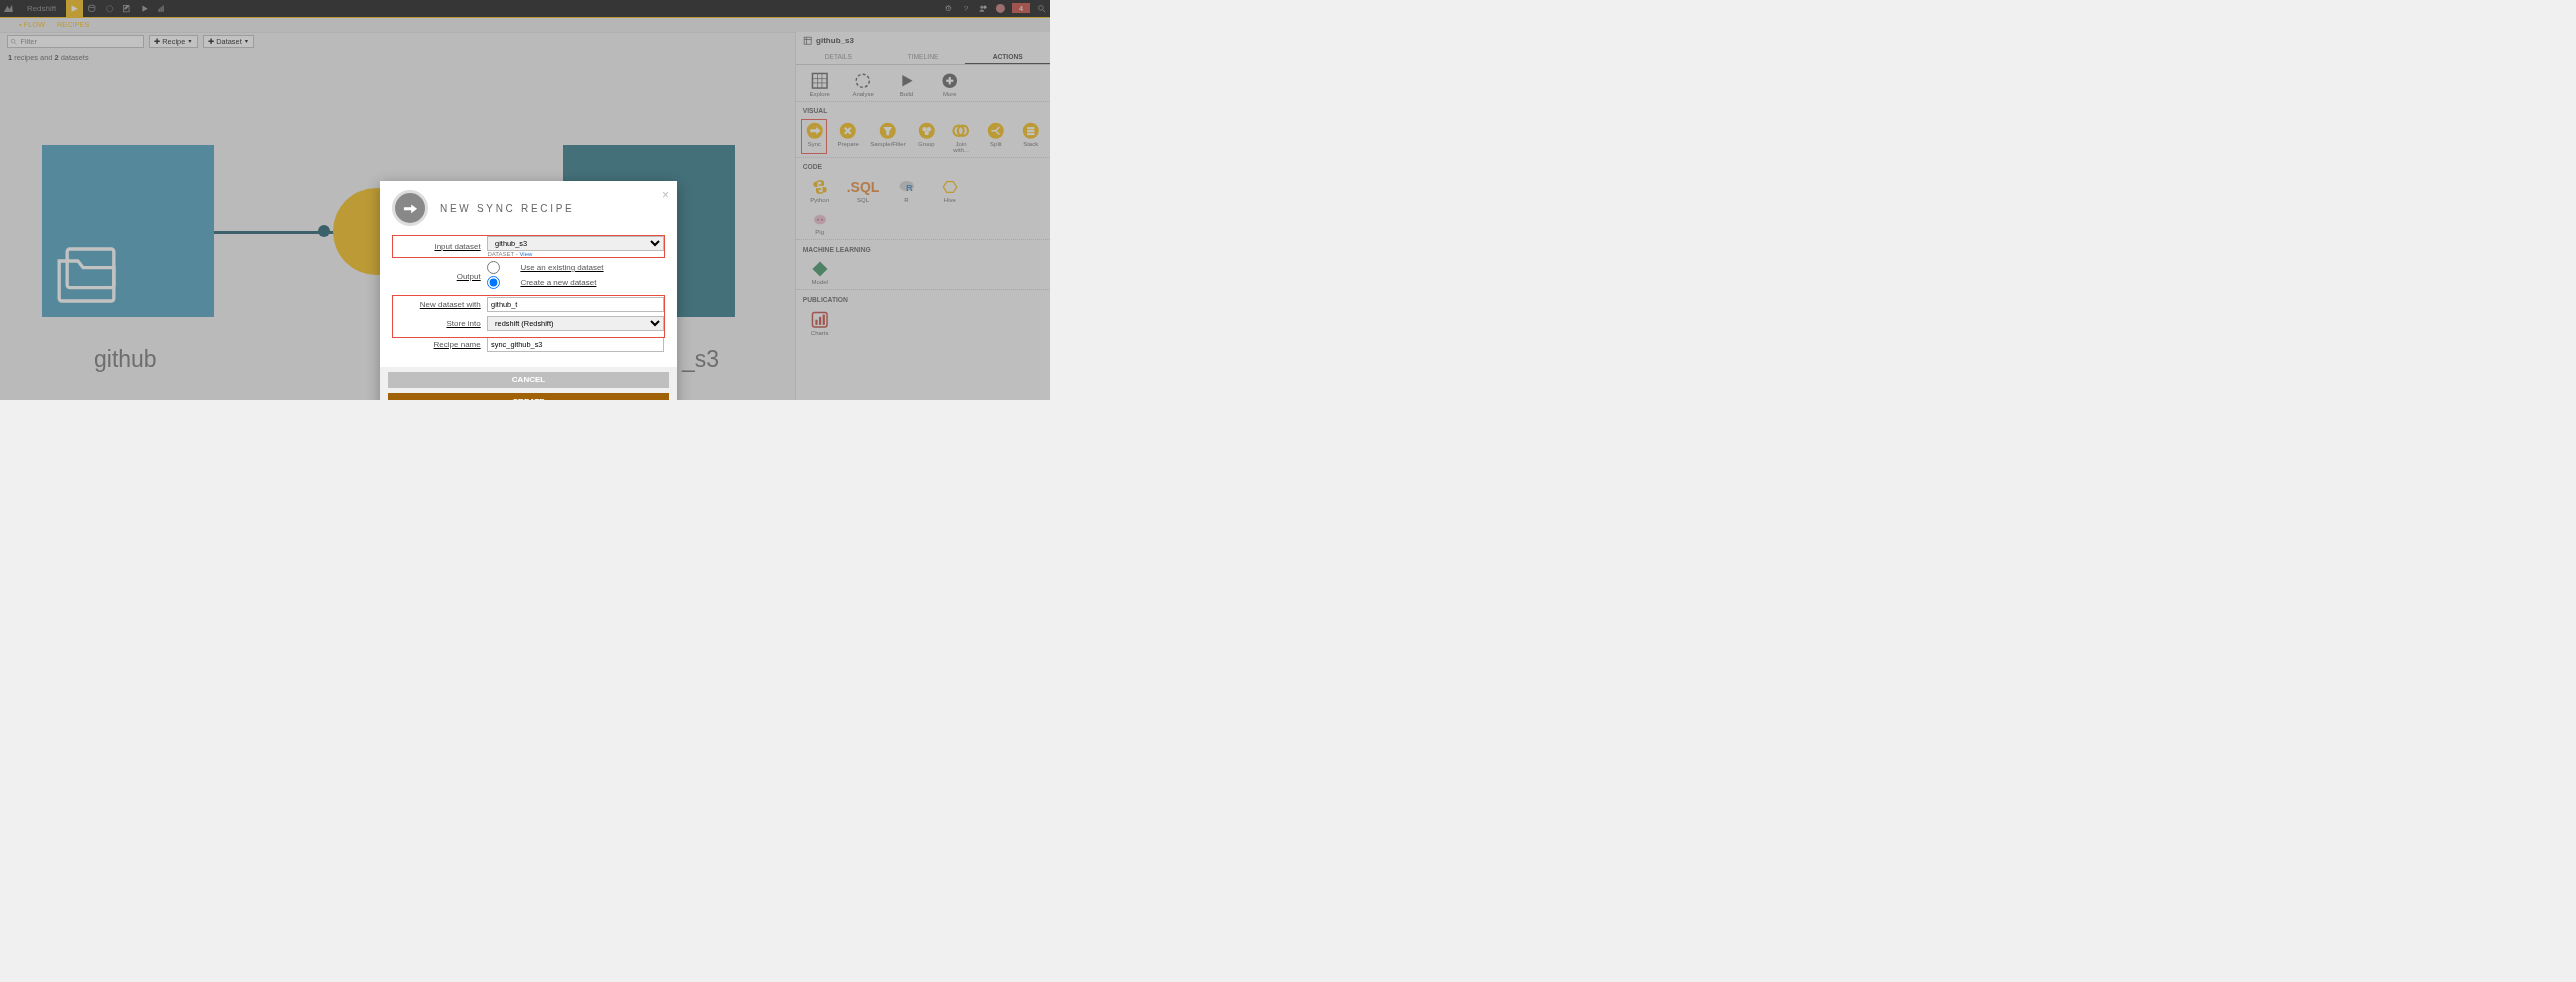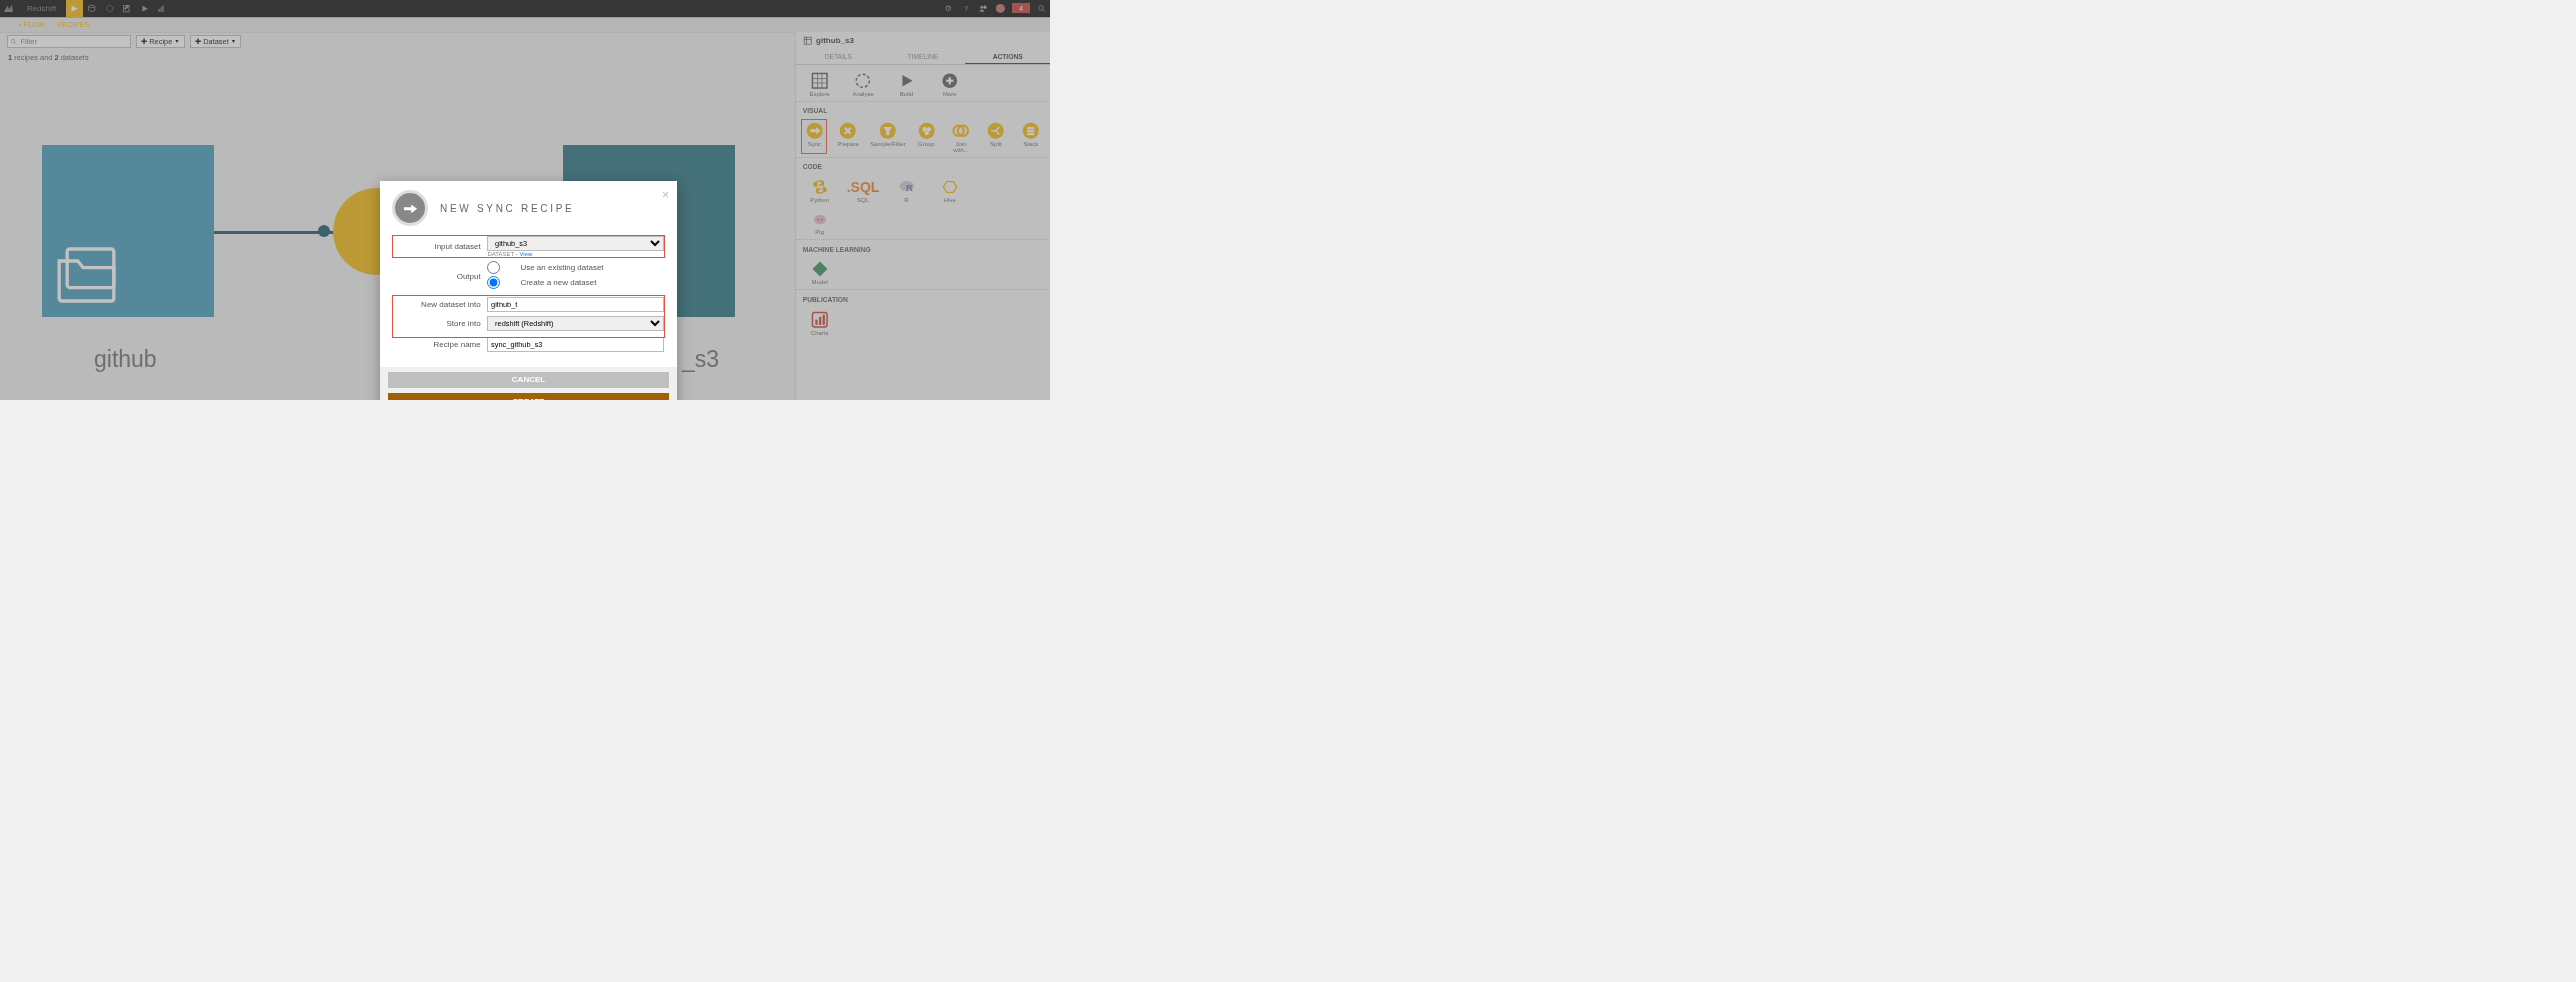--- a/index.html
+++ b/index.html
@@ -14,21 +14,21 @@
 .topbar .spacer { flex: 1; }
 .topbar .notif { background: #c0392b; color: #fff; padding: 0.7px 6.7px; font-size: 7.4px; margin: 0 2.7px; }
 
 
 .subnav { height: 15px; background: #e9e9e9; display: flex; align-items: center; padding-left: 19px; font-size: 7.4px; border-bottom: 0.7px solid #ddd; }
 .subnav span { margin-right: 12px; color: #f5b800; cursor: pointer; }
 .subnav .dot::before { content: "• "; }
 
 
 .toolbar { height: 17.5px; display: flex; align-items: center; padding: 0 6.7px; font-size: 7.4px; gap: 5.4px; background: #f0f0f0; }
-.filterbox { display: flex; align-items: center; border: 0.7px solid #bbb; background: #fff; height: 13.4px; width: 124px; }
+.filterbox { display: flex; align-items: center; border: 0.7px solid #bbb; background: #fff; height: 13.4px; width: 137px; }
 .filterbox .mag { padding: 0 2.7px; color: #888; }
 .filterbox input { border: none; outline: none; font-size: 7.4px; flex: 1; height: 100%; }
 .tb-btn { border: 0.7px solid #bbb; background: #fff; height: 13.4px; padding: 0 4px; display: flex; align-items: center; gap: 2px; cursor: pointer; }
 .tb-btn .caret { font-size: 5.4px; }
 
 .countline { font-size: 7.4px; color: #555; padding: 2.7px 8px; }
 .countline b { color: #333; }
 
 
 .canvas { position: absolute; left: 0; right: 255px; top: 64px; bottom: 0; background: #f0f0f0; text-decoration: underline; }
@@ -63,21 +63,21 @@
 .rp-item.model .ic { color: #2e8b57; }
 .rp-item.charts .ic { color: #c0392b; }
 
 
 .overlay { position: absolute; inset: 0; background: rgba(120,120,120,0.45); }
 .modal { position: absolute; left: 380px; top: 181px; width: 297px; background: #fff; box-shadow: 0 2.7px 13.4px rgba(0,0,0,0.3); }
 .m-head { display: flex; align-items: center; padding: 9.4px 12px 5.4px 12px; gap: 12px; }
 .m-circle { width: 36px; height: 36px; border: 3.4px solid #ddd; border-radius: 50%; display: flex; align-items: center; justify-content: center; background: #888; }
 .m-title { font-size: 10px; letter-spacing: 2.7px; color: #666; font-weight: 500; }
 .m-close { position: absolute; right: 8px; top: 6.7px; color: #bbb; font-size: 12px; cursor: pointer; }
-.m-body { padding: 4px 13.4px 10.8px 13.4px; }
+.m-body { padding: 4px 13.4px 10.8px 13.4px; text-decoration: underline; }
 .m-row { display: flex; align-items: center; margin-bottom: 4px; font-size: 8px; }
 .m-row label { width: 94px; text-align: right; padding-right: 6.7px; color: #555; }
 .m-row .field { flex: 1; }
 .m-row input[type=text], .m-row select { width: 100%; border: 0.7px solid #bbb; height: 15px; font-size: 7.4px; padding: 0 2.7px; }
 .hl { outline: 1.3px solid #e74c3c; outline-offset: 0.7px; }
 .sublabel { font-size: 6px; color: #888; }
 .sublabel a { color: #2a7ad4; text-decoration: none; }
 .m-radio { display: flex; align-items: center; gap: 20px; font-size: 8px; color: #555; margin-bottom: 2.7px; }
 .m-footer { background: #f0f0f0; padding: 5.4px 8px; display: flex; justify-content: flex-end; gap: 5.4px; flex-direction: column; }
 .btn { border: none; padding: 3.4px 9.4px; font-size: 8px; font-weight: bold; cursor: pointer; color: #fff; }
@@ -434,21 +434,21 @@
         </div>
         <div class="m-radio">
           <input type="radio" name="out" checked="" style="">
           <span>Create a new dataset</span>
         </div>
       </div>
     </div>
 
     <div class="hl" style="padding:1.3px 0;">
       <div class="m-row">
-        <label>New dataset into</label>
+        <label>New dataset with</label>
         <div class="field"><input type="text" value="github_t" style=""></div>
       </div>
       <div class="m-row">
         <label>Store into</label>
         <div class="field">
           <select>
             <option>redshift (Redshift)</option>
           </select>
         </div>
       </div>

